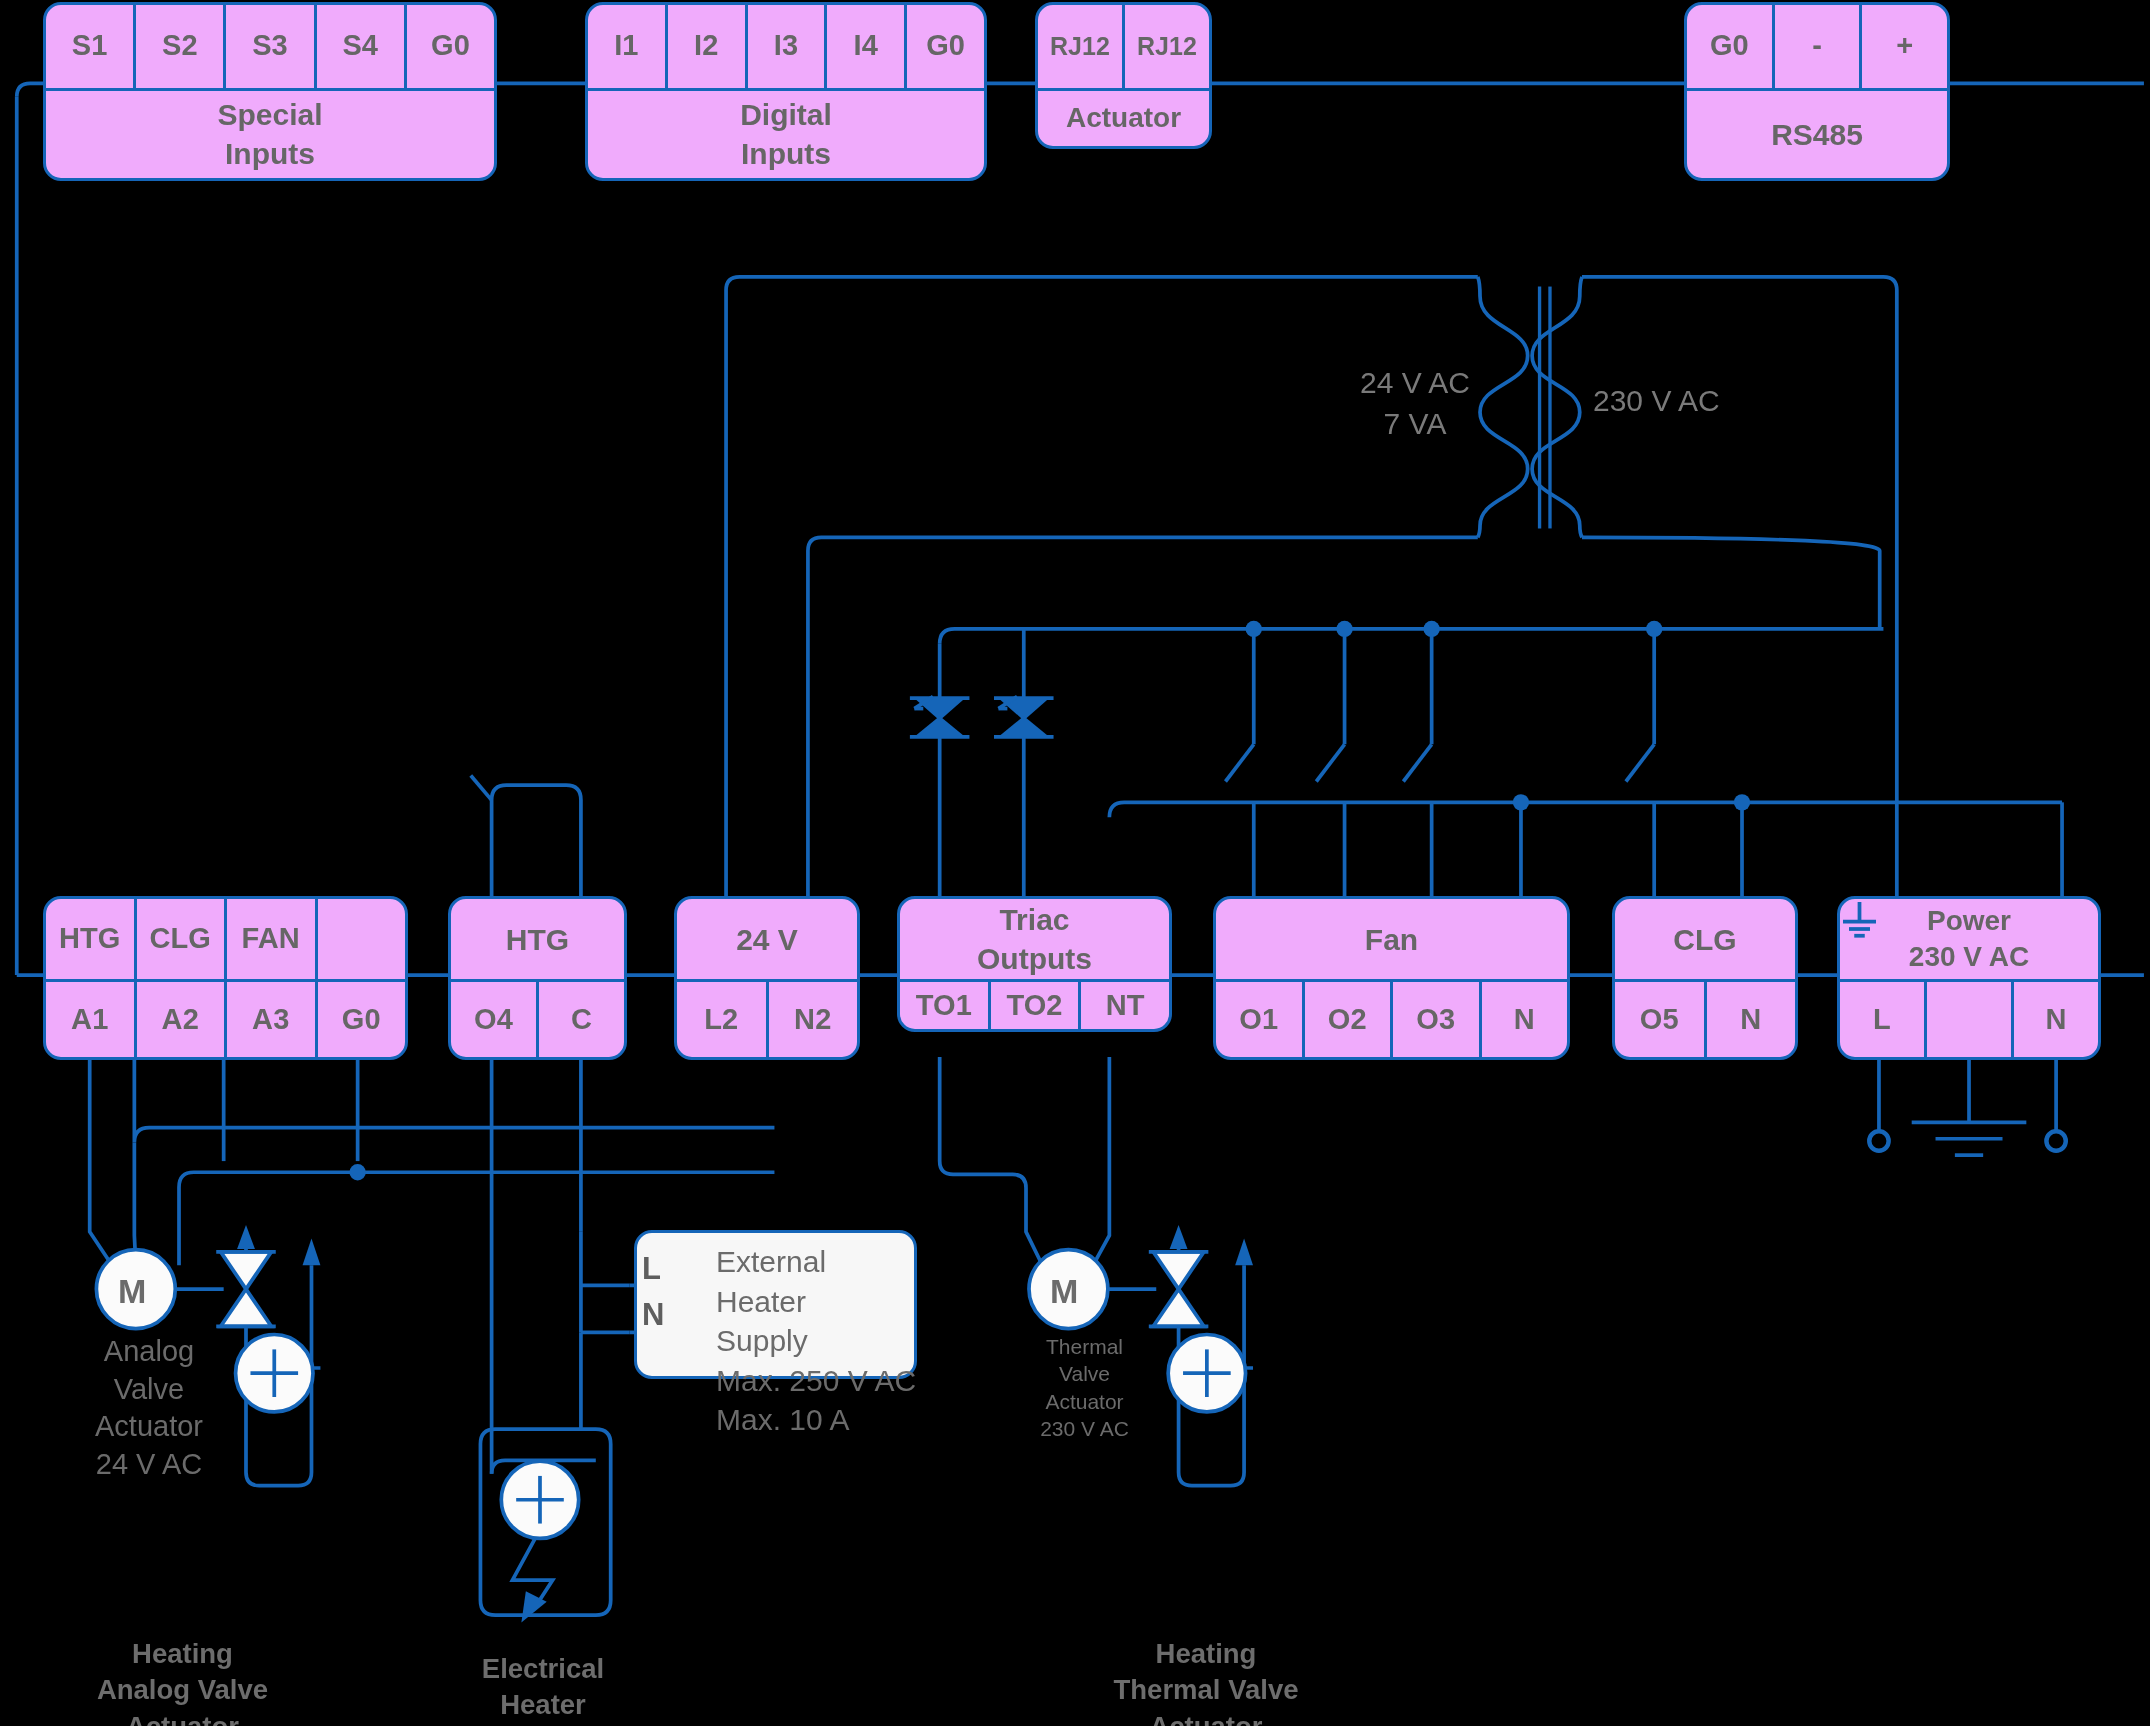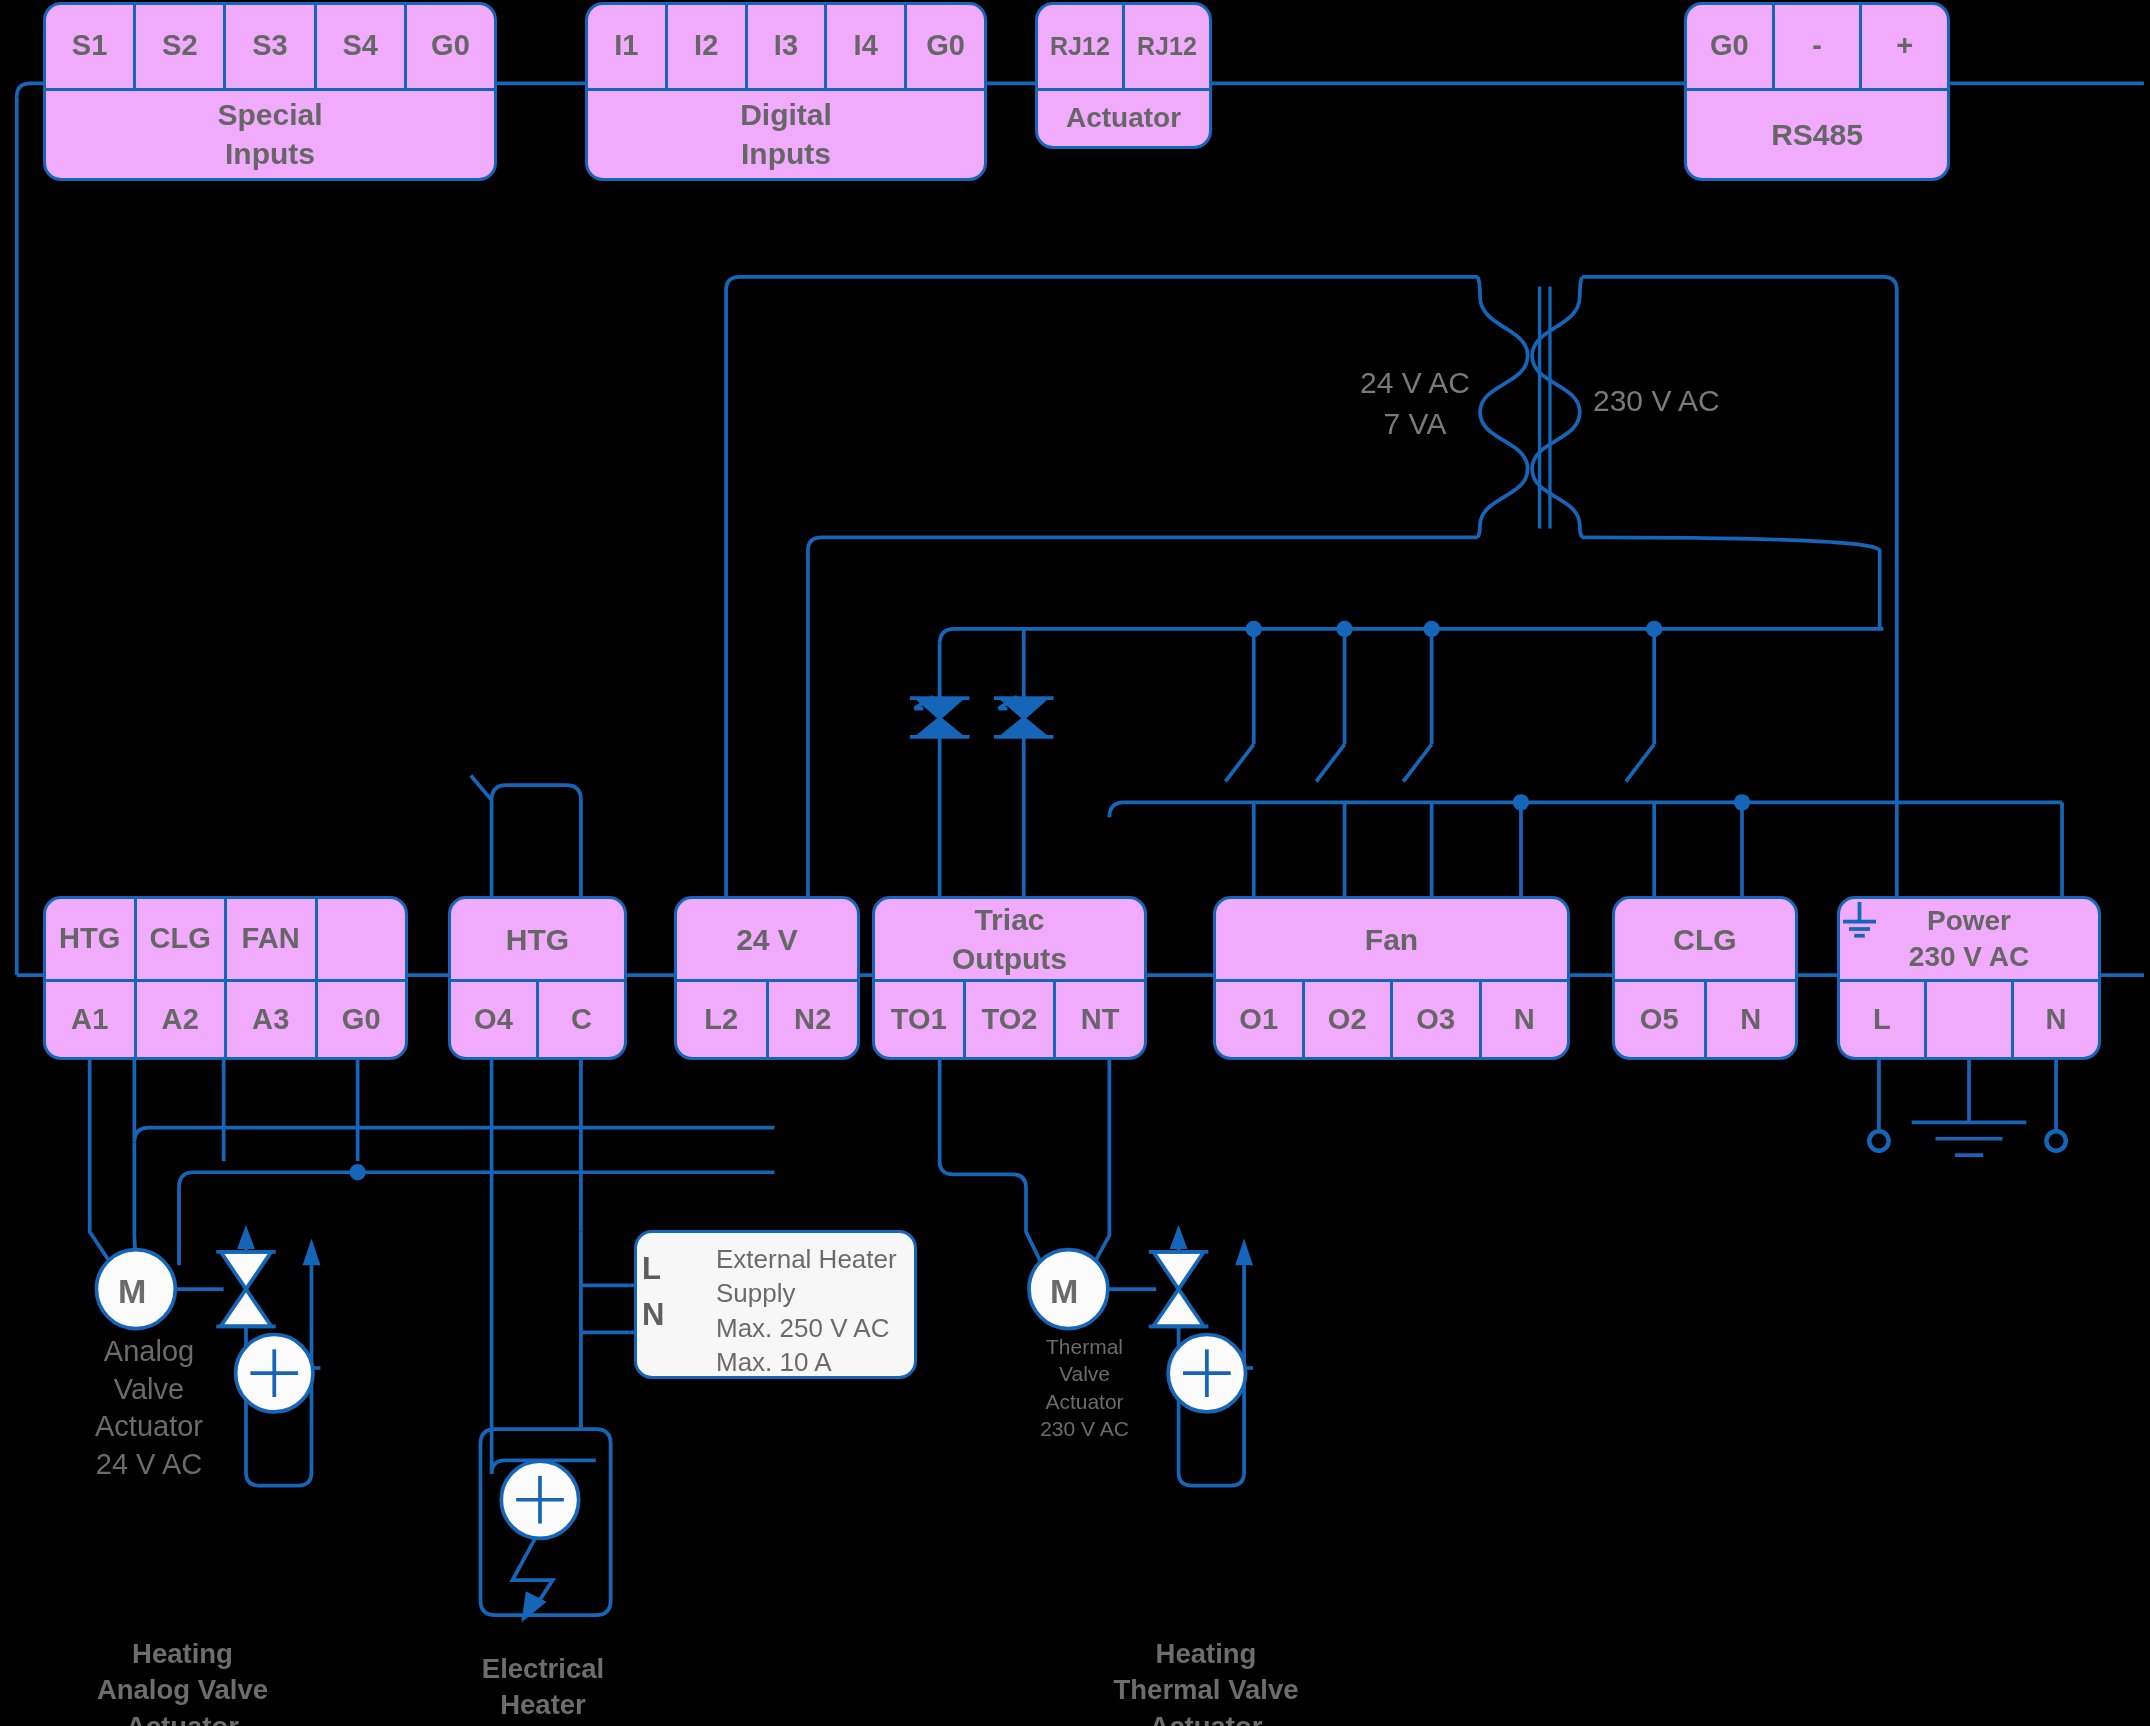--- a/index.html
+++ b/index.html
@@ -26,21 +26,21 @@
     color:#666;font-weight:700;font-size:30px;text-align:center;line-height:1.3;
     white-space:pre-line;
   }
   .plain{position:absolute;color:#6b6b6b;white-space:pre-line;line-height:1.3;}
   .cap{position:absolute;color:#6d6d6d;font-weight:700;font-size:27.5px;
        text-align:center;line-height:1.32;white-space:pre-line;}
   .xfLabel{position:absolute;color:#7a7a7a;font-size:30px;line-height:1.35;
            white-space:pre-line;text-align:center;}
   .supplyBox{position:absolute;box-sizing:border-box;background:#f7f7f7;
              border:3.7px solid #1565b8;border-radius:18px;}
-  .supplyTxt{position:absolute;color:#6b6b6b;font-size:26px;line-height:1.32;
+  .supplyTxt{position:absolute;color:#6b6b6b;font-size:30px;line-height:1.32;
              white-space:pre-line;}
   .termLbl{position:absolute;color:#5e5e5e;font-weight:700;font-size:31px;}
   .mlbl{position:absolute;color:#6b6b6b;font-weight:700;font-size:34px;}
 </style>
 </head>
 <body>
 
 <div id="stage">
 
   <svg width="2151" height="1726" viewBox="0 0 2889 2319">
@@ -305,21 +305,21 @@
     <div class="body">
       <div class="title" style="flex:0 0 80px;">24 V</div>
       <div class="sep"></div>
       <div class="row" style="flex:1 1 auto;">
         <div class="cell">L2</div>
         <div class="cell">N2</div>
       </div>
     </div>
   </div>
 
-  <div class="blk" style="left:872px;top:896px;width:275px;height:164px;">
+  <div class="blk" style="left:897px;top:896px;width:275px;height:136px;">
     <div class="body">
       <div class="title" style="flex:0 0 80px;">Triac
 Outputs</div>
       <div class="sep"></div>
       <div class="row" style="flex:1 1 auto;">
         <div class="cell">TO1</div>
         <div class="cell">TO2</div>
         <div class="cell">NT</div>
       </div>
     </div>

